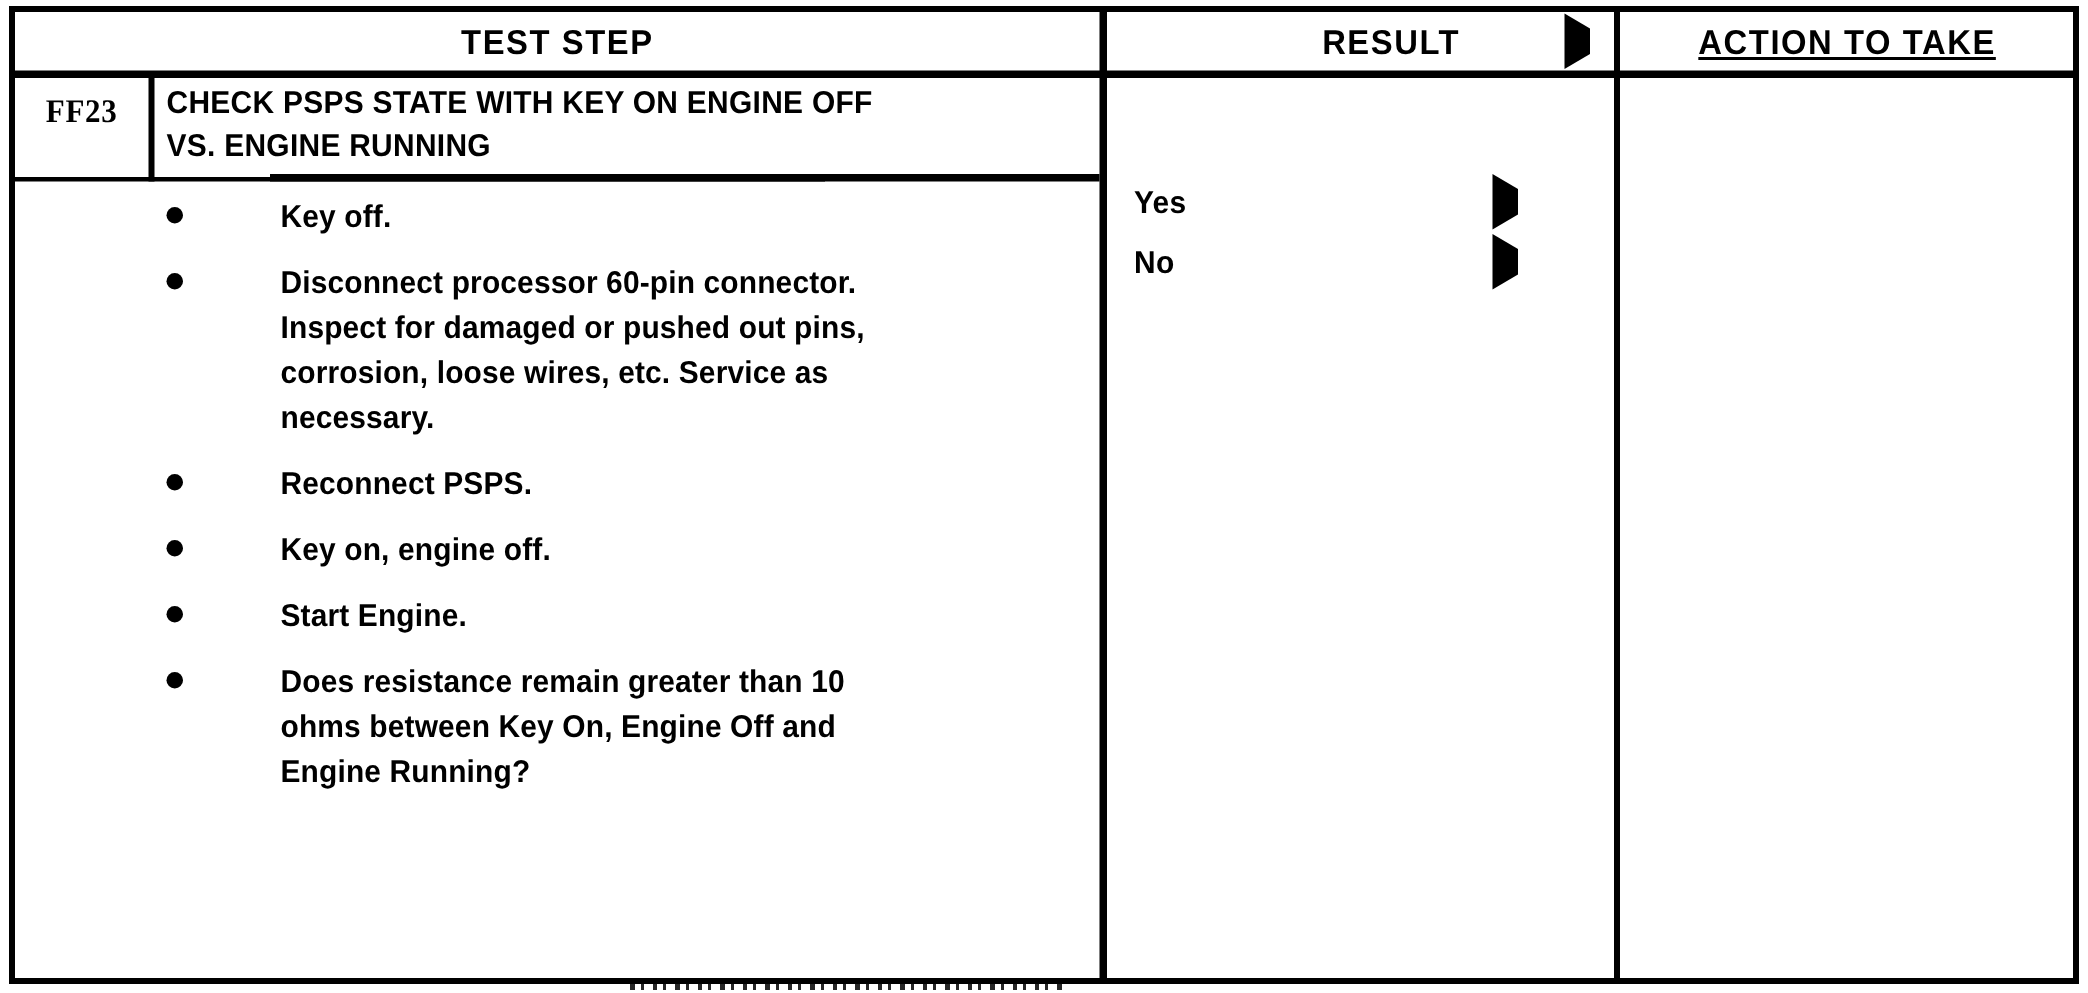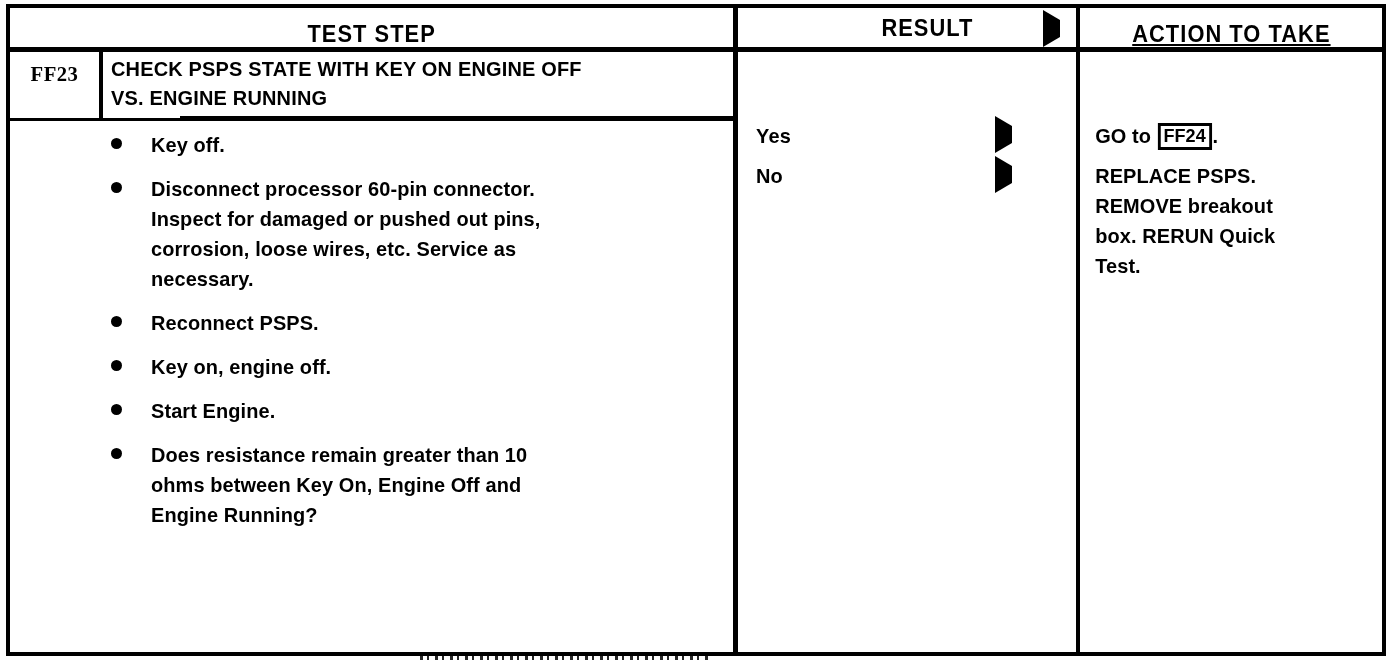--- a/index.html
+++ b/index.html
@@ -92,21 +92,21 @@
     left: 0;
     top: 0;
     width: 1372px;
     height: 39px;
   }
   .hdr-cell {
     position: absolute;
     top: 0;
     height: 40px;
     display: flex;
-    align-items: flex-end;
+    align-items: center;
     justify-content: center;
   }
   .hdr-text {
     font-weight: bold;
     font-size: 23px;
     letter-spacing: 1.1px;
     transform: scaleX(0.95);
     white-space: nowrap;
   }
   .hdr-teststep { left: 0; width: 723px; }
@@ -184,20 +184,21 @@
     position: absolute;
     left: 101px;
     top: 122px;
     width: 615px;
   }
   .bullet-item {
     position: relative;
     display: flex;
     align-items: flex-start;
     margin-bottom: 14px;
+    gap: 36px;
   }
   .bullet-dot {
     flex: 0 0 auto;
     width: 11px;
     height: 11px;
     border-radius: 50%;
     background: #000;
     margin-top: 8px;
     margin-right: 29px;
   }
@@ -404,32 +405,18 @@
 
       <div class="result-row">
         <span class="result-label">No</span>
         <span class="result-tri">
           <span class="tri tri-sm"></span>
         </span>
       </div>
 
     </div>
 
-    <div class="action-col">
-
-      <div class="action-block first">
-        <div><span>GO to </span><span class="code-box">FF24</span><span>.</span></div>
-      </div>
-
-      <div class="action-block">
-        <div>REPLACE PSPS.</div>
-        <div>REMOVE breakout</div>
-        <div>box. RERUN Quick</div>
-        <div>Test.</div>
-      </div>
-
-    </div>
 
   </div>
 
   <div class="scan-speckle"></div>
 
 </div>
 
 </body></html>

